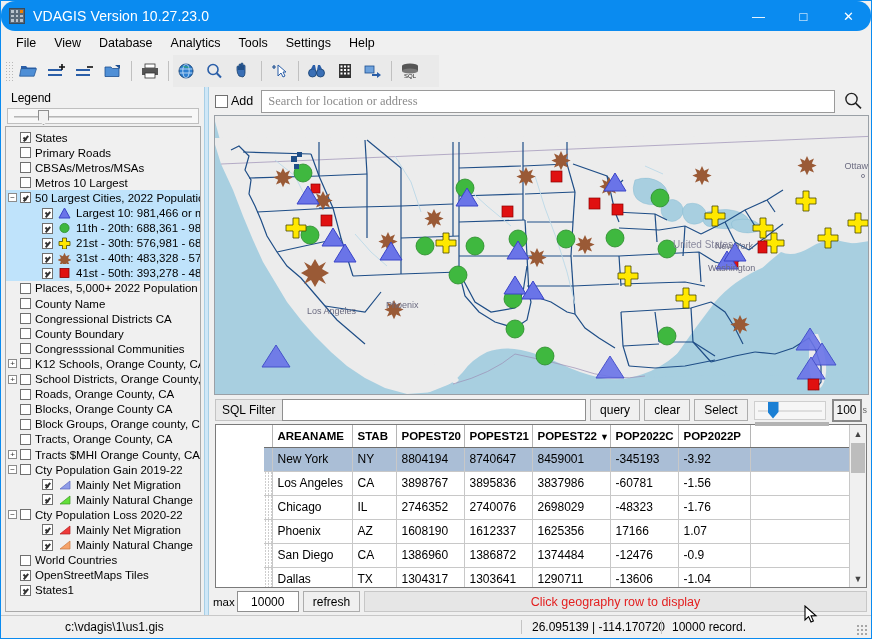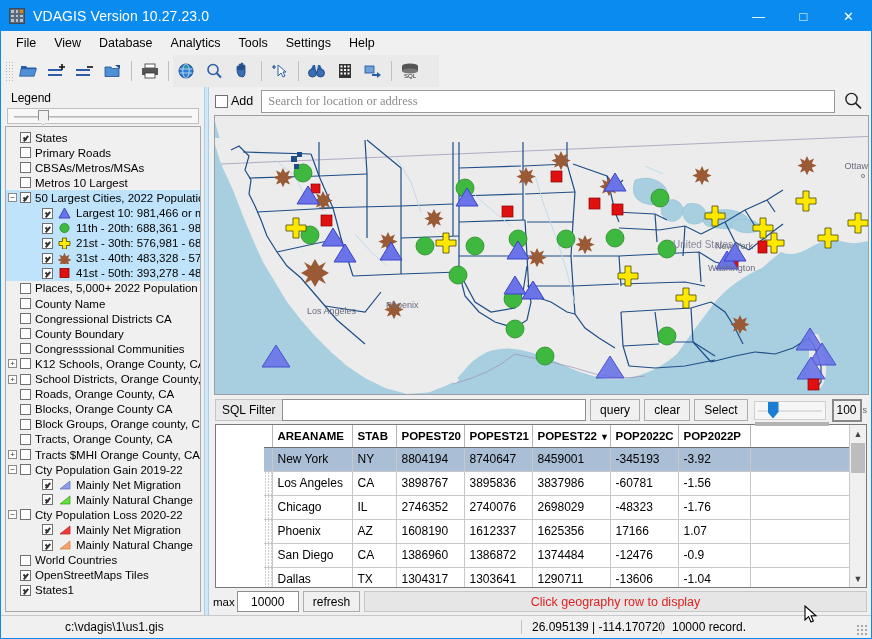--- a/index.html
+++ b/index.html
@@ -15,21 +15,21 @@
     width: 872px; height: 639px;
     border: 1px solid #0a8bf0;
     background: #f0f0f0;
     display: flex; flex-direction: column;
     position: relative;
   }
 
   
   #titlebar {
     height: 30px; background: #0a8bf0; color: #fff;
-    display: flex; align-items: center; flex: none;
+    display: flex; align-items: center; flex: none; border-radius: 14px;
   }
   #app-icon {
     width: 16px; height: 16px; margin: 0 8px 0 8px;
     background: #cfd6de;
     border: 1px solid #3a4a5a;
     position: relative;
     display: grid; grid-template-columns: repeat(3,1fr); grid-template-rows: repeat(3,1fr);
     overflow: hidden;
   }
   #app-icon i { border: 0.5px solid #5a6a7a; display:block; background:#b9c3cd;}

